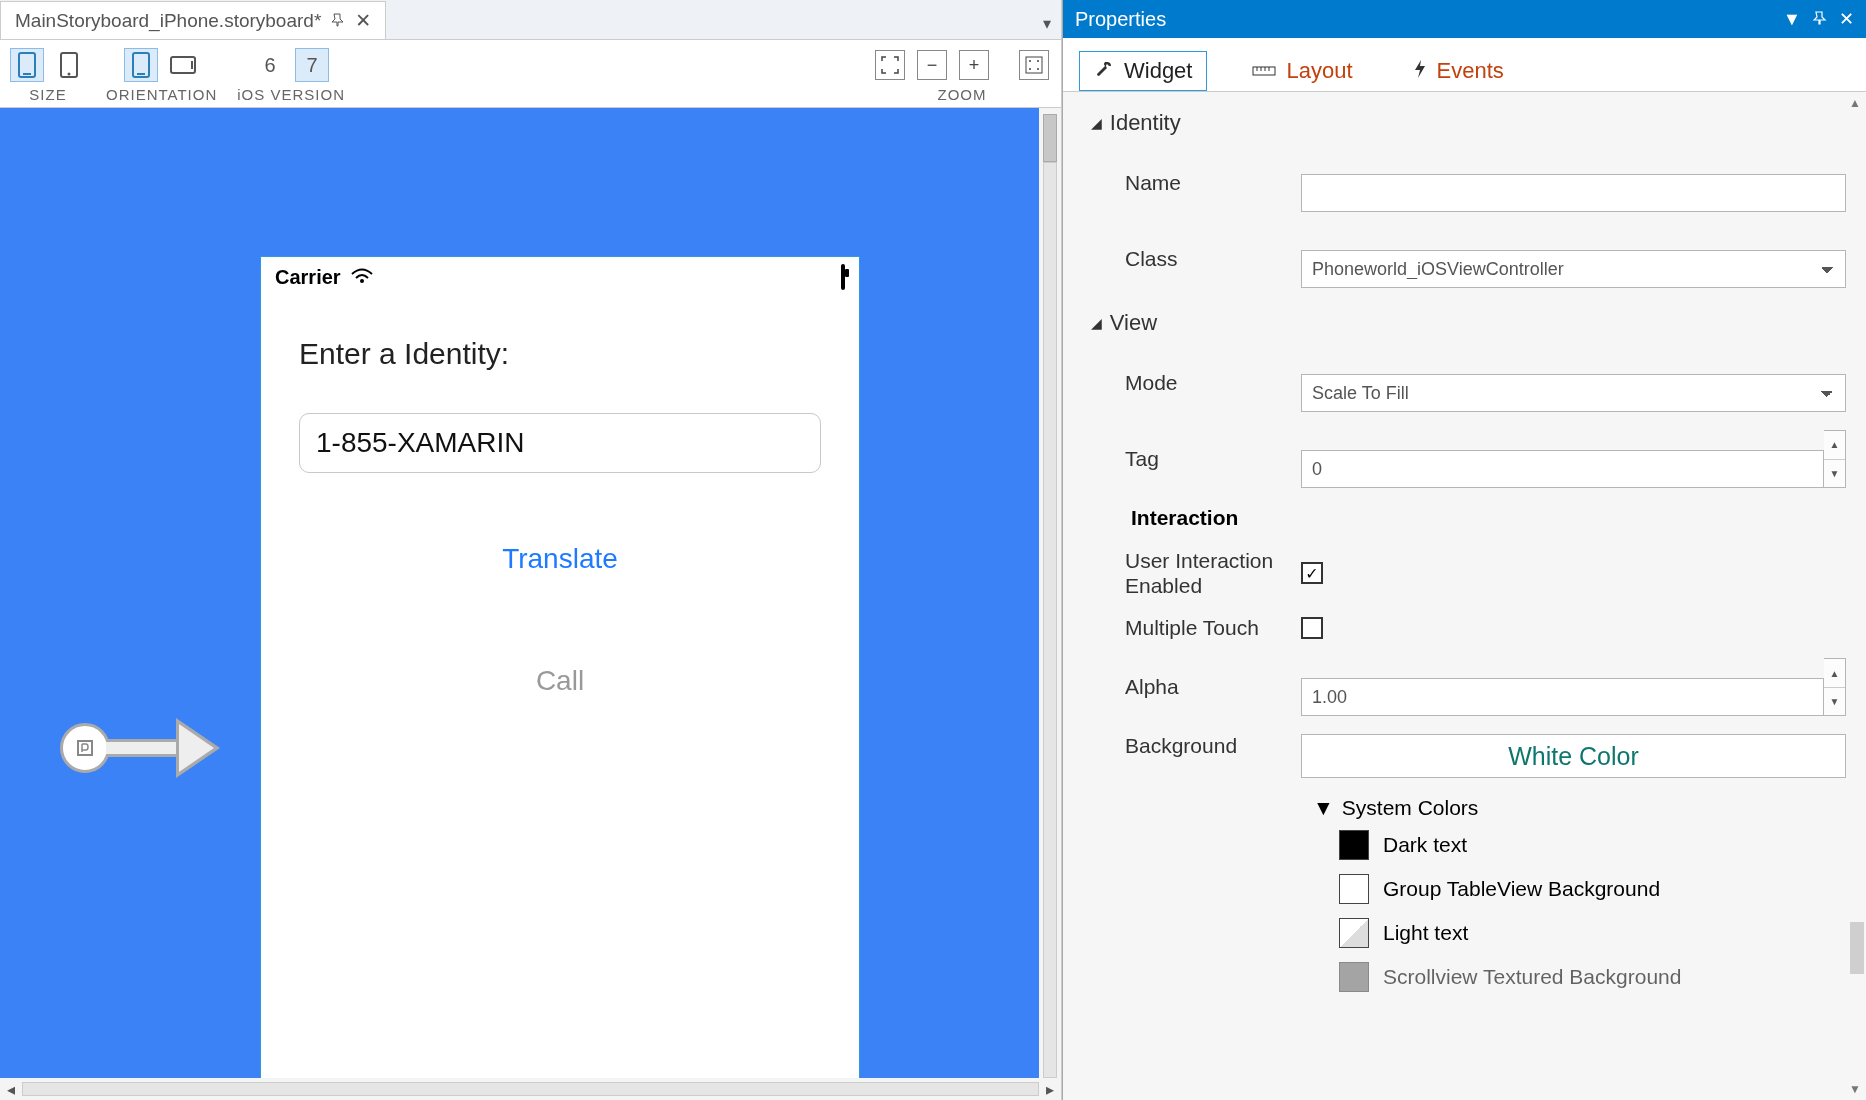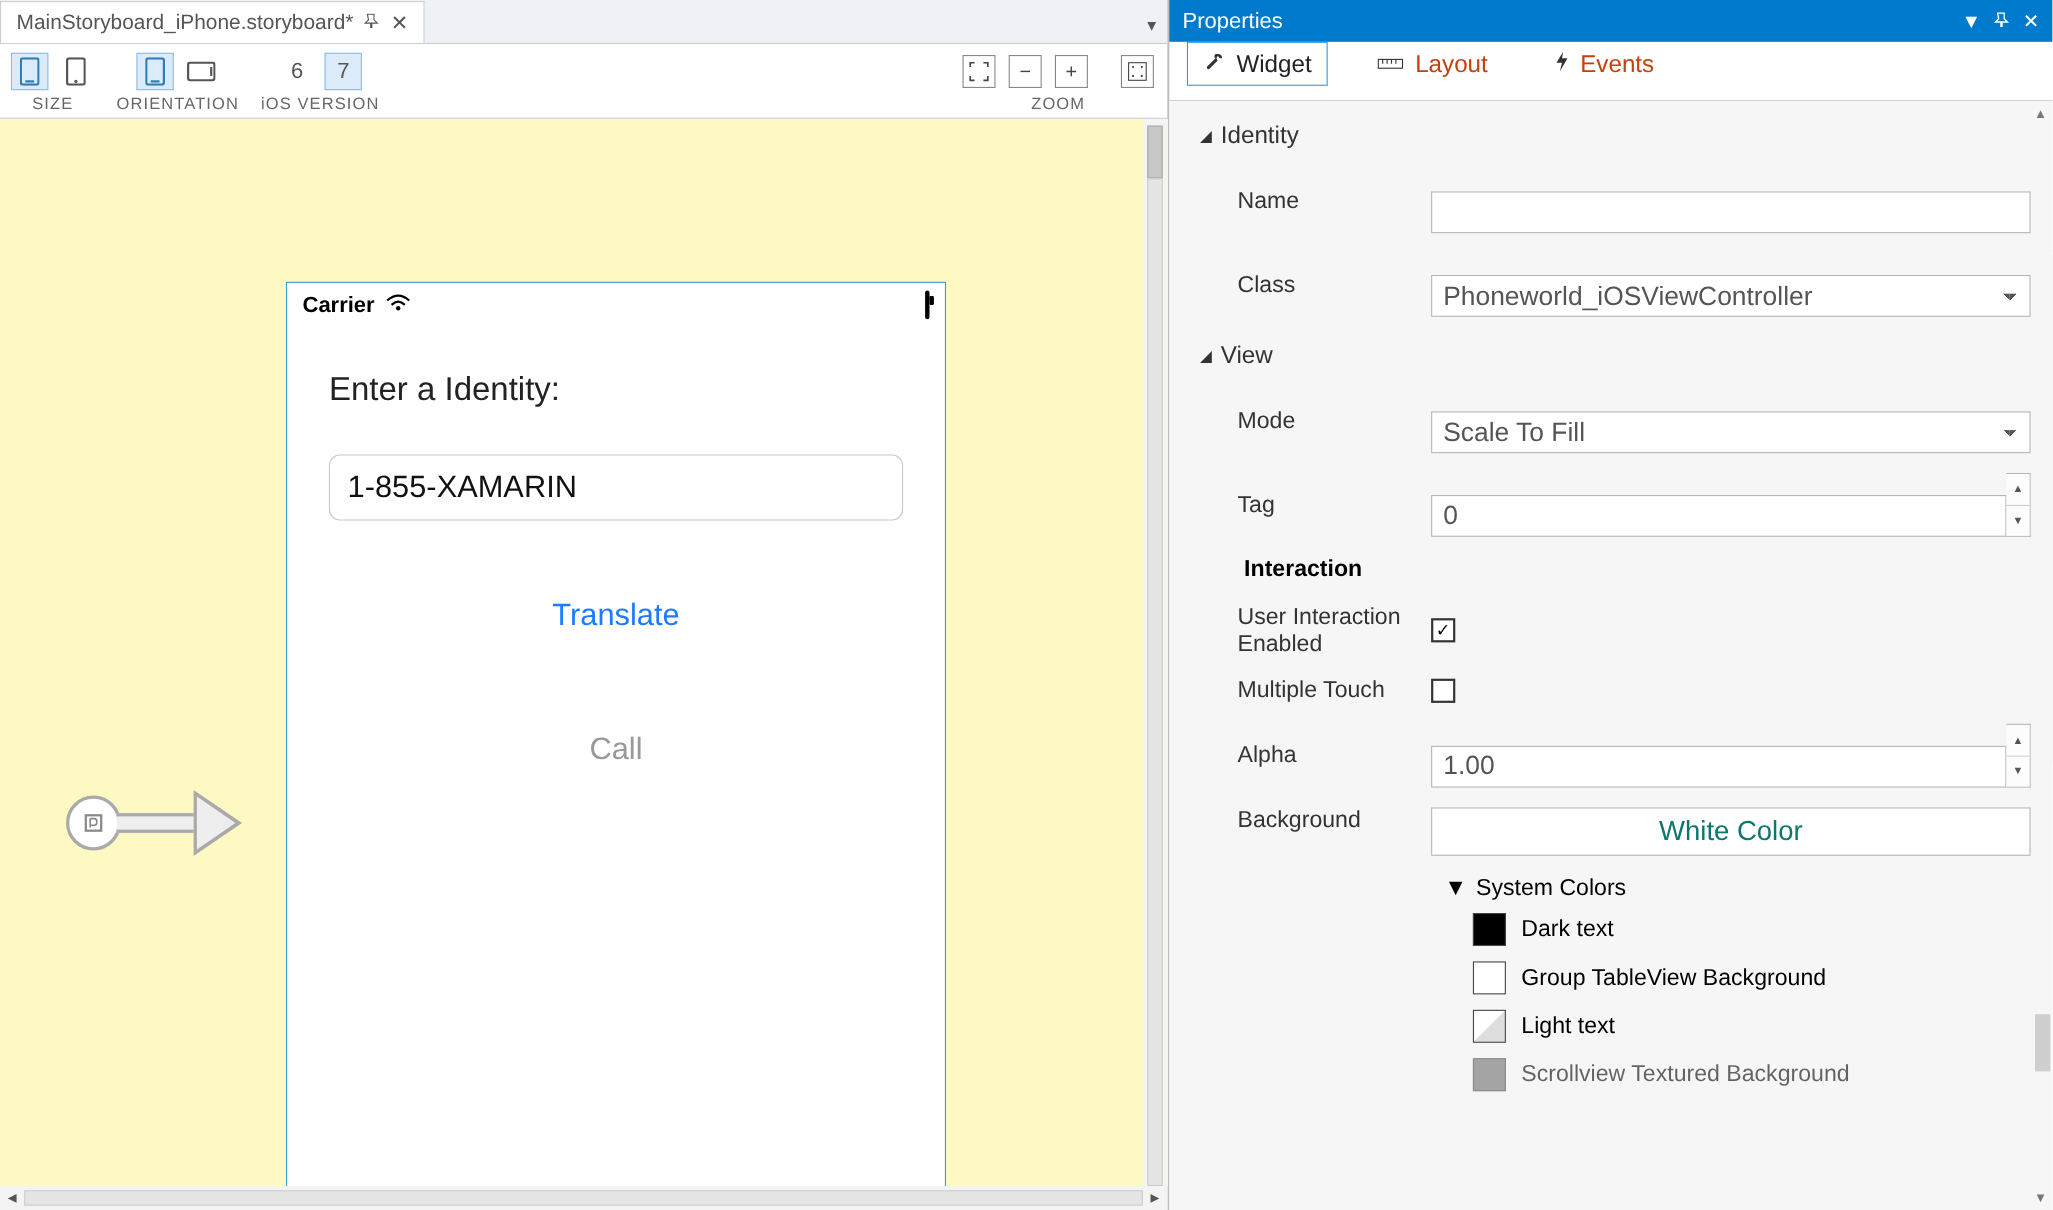--- a/index.html
+++ b/index.html
@@ -17,21 +17,21 @@
   .toolbar { display: flex; align-items: flex-start; border-bottom: 1px solid #ccc; padding: 8px 10px 4px 10px; gap: 20px; }
   .tool-group { display: flex; flex-direction: column; align-items: center; gap: 4px; }
   .tool-group-icons { display: flex; gap: 8px; }
   .tool-btn { width: 34px; height: 34px; border: 1px solid transparent; display: flex; align-items: center; justify-content: center; cursor: pointer; font-size: 20px; color: #555; }
   .tool-btn.selected { border-color: #8cbce8; background: #dcebf9; }
   .tool-group-label { font-size: 15px; color: #666; letter-spacing: 1px; }
   .tool-spacer { flex: 1; }
 
   .zoom-icon { width:30px; height:30px; border:1px solid #888; margin:2px; display:flex; align-items:center; justify-content:center; font-size:18px; color:#444; cursor: pointer; }
 
-  .canvas-wrap { flex: 1; position: relative; overflow: auto; background: #fef9c3; }
+  .canvas-wrap { flex: 1; position: relative; overflow: auto; background: #3b82f6; }
   .canvas-inner { position: relative; width: 100%; height: 1060px; }
 
   
   .entry-point { position: absolute; left: 60px; top: 610px; display: flex; align-items: center; }
   .entry-circle { width: 50px; height: 50px; border: 3px solid #aaa; border-radius: 50%; background: #fff; display: flex; align-items: center; justify-content: center; color: #777; font-size: 18px; }
   .entry-arrow-body { width: 70px; height: 18px; background: #eee; border-top: 3px solid #aaa; border-bottom: 3px solid #aaa; margin-left: -4px; }
   .entry-arrow-head { width: 0; height: 0; border-top: 30px solid transparent; border-bottom: 30px solid transparent; border-left: 44px solid #aaa; position: relative; }
   .entry-arrow-head::after { content:""; position:absolute; left:-41px; top:-24px; width:0; height:0; border-top:24px solid transparent; border-bottom:24px solid transparent; border-left:35px solid #eee; }
 
   
@@ -56,35 +56,35 @@
   .vscroll { position:absolute; right:0; top:0; bottom:22px; width:22px; background:#f4f4f4; display:flex; flex-direction:column; align-items:center; }
   .vscroll-thumb { width:14px; height:48px; background:#c7c7c7; margin-top:6px; border:1px solid #aaa; }
   .vscroll-track { flex:1; width:14px; background:#e5e5e5; border:1px solid #ccc; }
 
   
   .props { width: 804px; display:flex; flex-direction:column; border-left:1px solid #aaa; }
   .props-titlebar { height: 38px; background: #007acc; color: #fff; display:flex; align-items:center; padding: 0 12px; font-size: 20px; }
   .props-titlebar-spacer { flex:1; }
   .props-titlebar .icon { cursor:pointer; margin-left: 12px; font-size: 18px; }
 
-  .props-tabs { height: 54px; display:flex; align-items:flex-start; border-bottom: 1px solid #ccc; padding-left: 16px; gap: 30px; }
+  .props-tabs { height: 54px; display:flex; align-items:flex-end; border-bottom: 1px solid #ccc; padding-left: 16px; gap: 30px; }
   .props-tab { display:flex; align-items:center; gap: 10px; font-size: 22px; color: #c2410c; padding: 6px 14px; border: 1px solid transparent; cursor:pointer; }
   .props-tab.selected { border-color: #3399dd; color:#222; }
   .props-tab .ticon { font-size: 18px; }
 
   .props-body { flex:1; overflow-y:auto; padding: 10px 20px 10px 28px; background:#f6f6f6; position:relative; }
   .props-section { margin-top: 8px; margin-bottom: 22px; }
   .section-head { display:flex; align-items:center; gap:8px; font-size: 22px; color:#333; margin-bottom: 18px; }
   .section-head .disclosure { font-size: 14px; }
   .subhead { font-weight: 600; font-size: 21px; margin: 18px 0 18px 40px; }
 
   .form-row { display:flex; align-items:center; margin-bottom: 18px; }
   .form-label { width: 210px; font-size: 21px; color:#333; padding-left: 34px; }
   .form-control { flex:1; }
-  .text-input, select.combo { width: 100%; height: 38px; border: 1px solid #b5b5b5; background: #fff; font-size: 24px; padding: 0 10px; color: #555; margin-top: 20px; }
+  .text-input, select.combo { width: 100%; height: 38px; border: 1px solid #b5b5b5; background: #fff; font-size: 18px; padding: 0 10px; color: #555; margin-top: 20px; }
   select.combo { appearance: none; -webkit-appearance: none; background-image: linear-gradient(45deg, transparent 50%, #555 50%), linear-gradient(135deg, #555 50%, transparent 50%); background-position: calc(100% - 18px) 16px, calc(100% - 12px) 16px; background-size: 6px 6px, 6px 6px; background-repeat: no-repeat; }
   .number-input-wrap { display:flex; width:100%; }
   .number-input-wrap .text-input { flex:1; }
   .spinner-arrows { width: 22px; display:flex; flex-direction:column; border:1px solid #b5b5b5; border-left:none; }
   .spinner-arrows div { flex:1; display:flex; align-items:center; justify-content:center; font-size:10px; background:#fcfcfc; cursor:pointer; color:#555; }
   .spinner-arrows div:first-child { border-bottom:1px solid #ccc; }
 
   .checkbox { width:22px; height:22px; border:2px solid #333; display:flex; align-items:center; justify-content:center; font-size:16px; cursor:pointer; background:#fff; }
 
   .bg-swatch-row { display:flex; align-items:center; justify-content:center; width:100%; height:44px; border:1px solid #b5b5b5; background:#fff; font-size:25px; color:#0f766e; }

